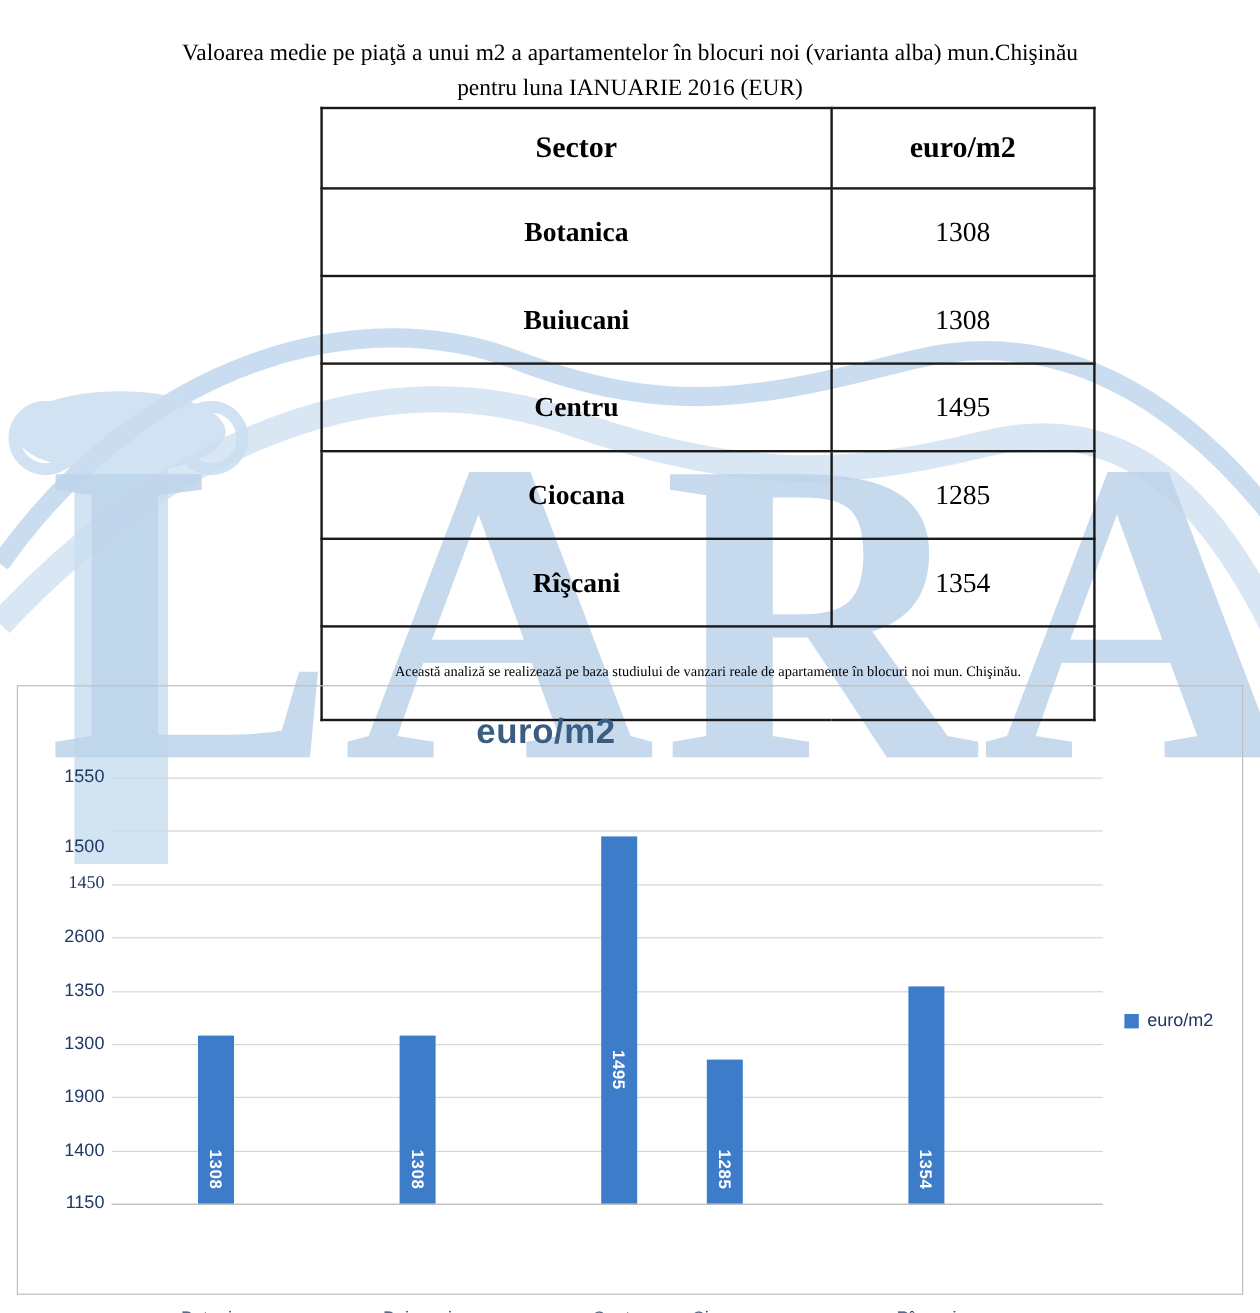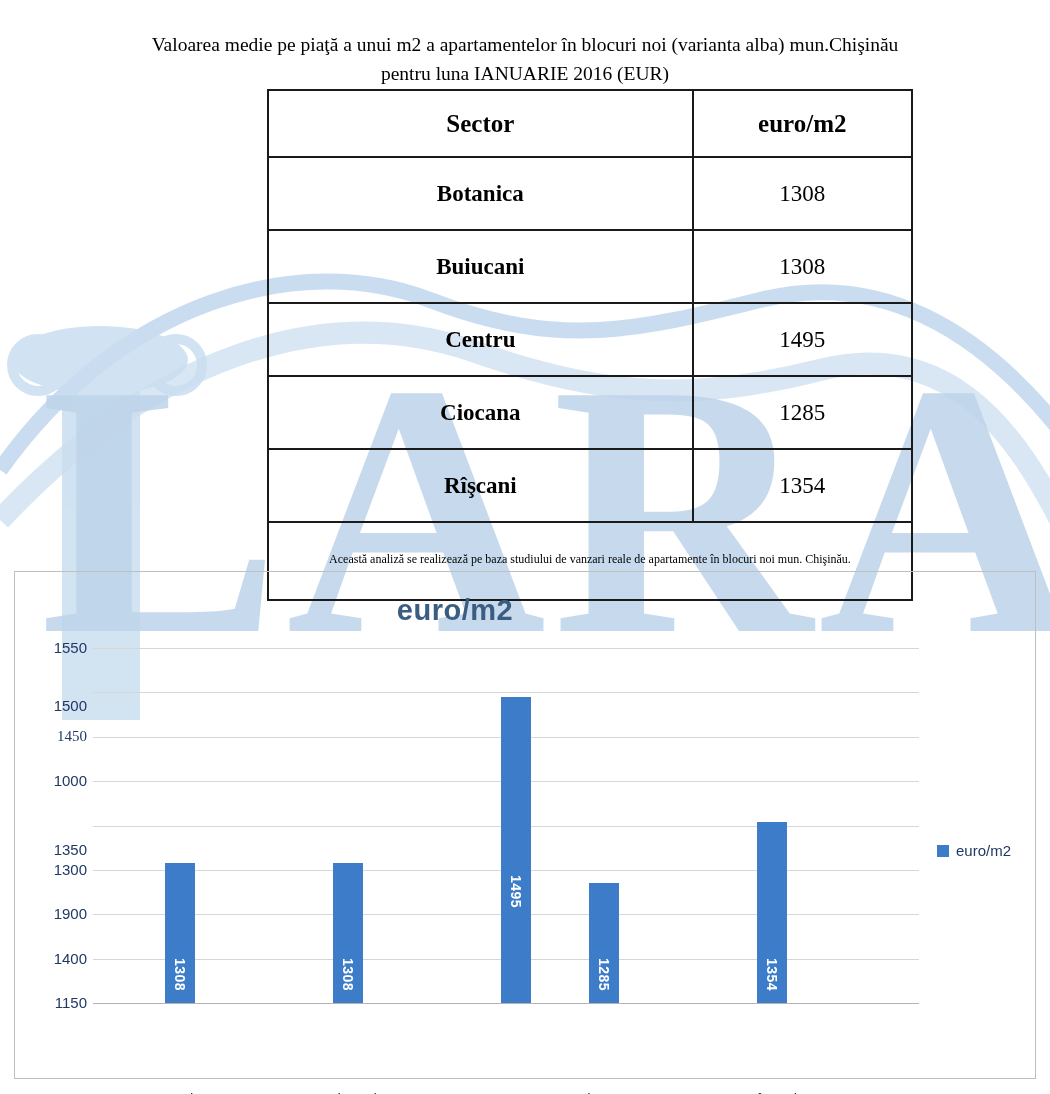--- a/index.html
+++ b/index.html
@@ -259,22 +259,22 @@
     <div class="grid-line" style="top:133px;"></div>
     <div class="grid-line" style="top:178px;"></div>
     <div class="grid-line" style="top:222px;"></div>
     <div class="grid-line" style="top:266px;"></div>
     <div class="grid-line" style="top:311px;"></div>
     <div class="grid-line axis" style="top:355px;"></div>
 
     <div class="y-tick" style="top:0px;">1550</div>
     <div class="y-tick" style="top:44px;margin-top:14px;">1500</div>
     <div class="y-tick" style="top:89px;font-family:Liberation Serif, serif;">1450</div>
-    <div class="y-tick" style="top:133px;">1000</div>
-    <div class="y-tick" style="top:178px;margin-top:24px;">1350</div>
+    <div class="y-tick" style="top:133px;">2600</div>
+    <div class="y-tick" style="top:178px;">1350</div>
     <div class="y-tick" style="top:222px;">1300</div>
     <div class="y-tick" style="top:266px;">1900</div>
     <div class="y-tick" style="top:311px;">1400</div>
     <div class="y-tick" style="top:355px;">1150</div>
 
     <div class="bar" style="left:72px; bottom:0; height:140px;">
       <span class="bar-label">1308</span>
     </div>
     <div class="bar" style="left:240px; bottom:0; height:140px;">
       <span class="bar-label">1308</span>

